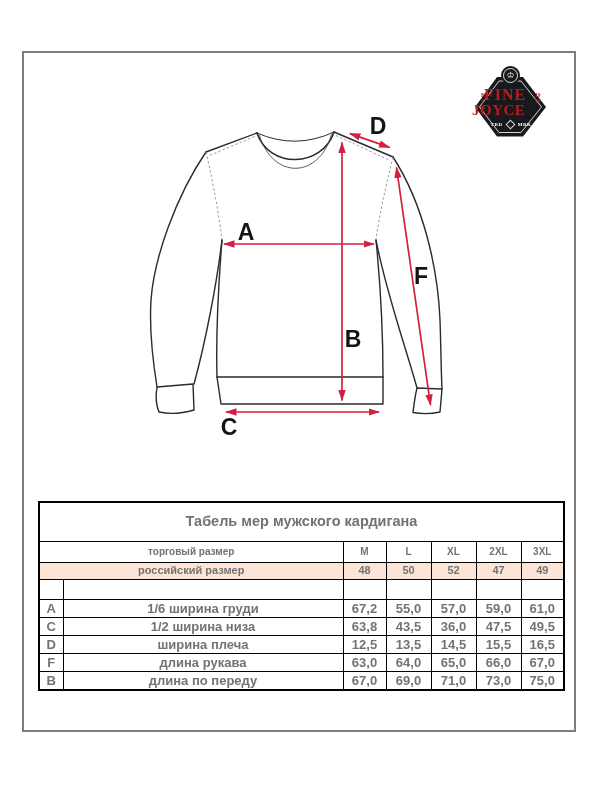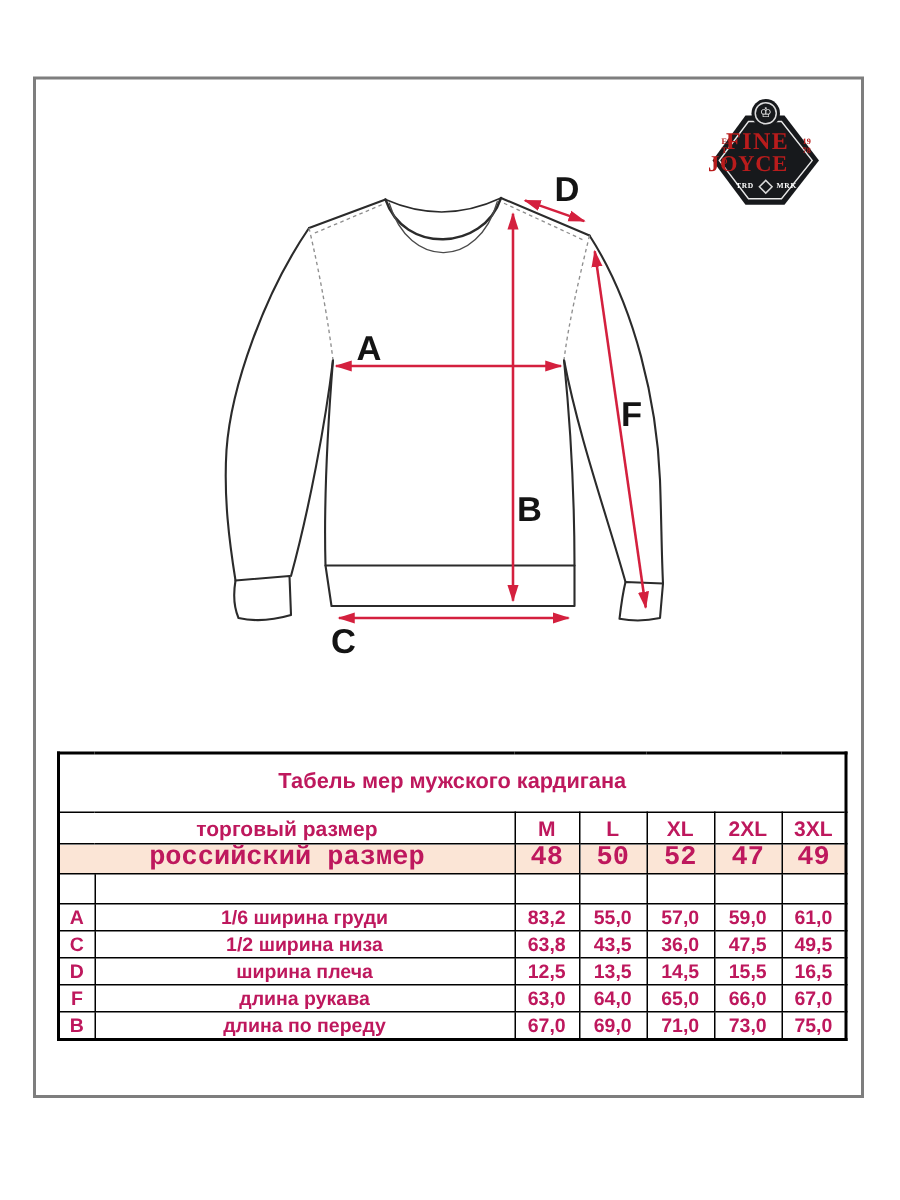--- a/index.html
+++ b/index.html
@@ -31,30 +31,30 @@
   }
   .logo-crown .ring{
     position:absolute;inset:2px;border:1px solid rgba(255,255,255,.85);border-radius:50%;
   }
   .logo-crown .glyph{color:#fff;font-size:9px;line-height:9px;}
 
   
   table.size-table{
     position:absolute;left:38px;top:501px;width:525px;
     border-collapse:collapse;table-layout:fixed;
-    font-family:"Liberation Sans","DejaVu Sans",sans-serif;color:#be185d;
+    font-family:"Liberation Sans","DejaVu Sans",sans-serif;color:#737373;
   }
   table.size-table td{
     border:1px solid #000;text-align:center;vertical-align:middle;
     padding:0;font-weight:bold;font-size:13px;line-height:1.05;overflow:hidden;
   }
   table.size-table{border:2px solid #000;}
   tr.r-title td{height:38px;font-size:14.5px;}
-  tr.r-head td{height:20px;font-size:14px;}
-  tr.r-ru td{height:16px;font-size:18px;background:var(--highlight,#fbe5d6);font-family:Liberation Mono, monospace;}
+  tr.r-head td{height:20px;font-size:10px;}
+  tr.r-ru td{height:16px;font-size:11px;background:var(--highlight,#fbe5d6);}
   tr.r-empty td{height:19px;}
   tr.r-data td{height:17px;}
 </style>
 </head>
 <body>
 
 <div class="frame"></div>
 
 <svg class="art" viewBox="0 0 600 800">
   <defs>
@@ -156,21 +156,21 @@
         <td></td>
     <td></td>
         <td></td>
     <td></td>
         <td></td>
     <td></td>
   </tr>
   <tr class="r-data">
     <td>A</td>
     <td>1/6 ширина груди</td>
-    <td>83,2</td>
+    <td>67,2</td>
     <td>55,0</td>
     <td>57,0</td>
     <td>59,0</td>
     <td>61,0</td>
   </tr>
   <tr class="r-data">
     <td>C</td>
     <td>1/2 ширина низа</td>
     <td>63,8</td>
     <td>43,5</td>

